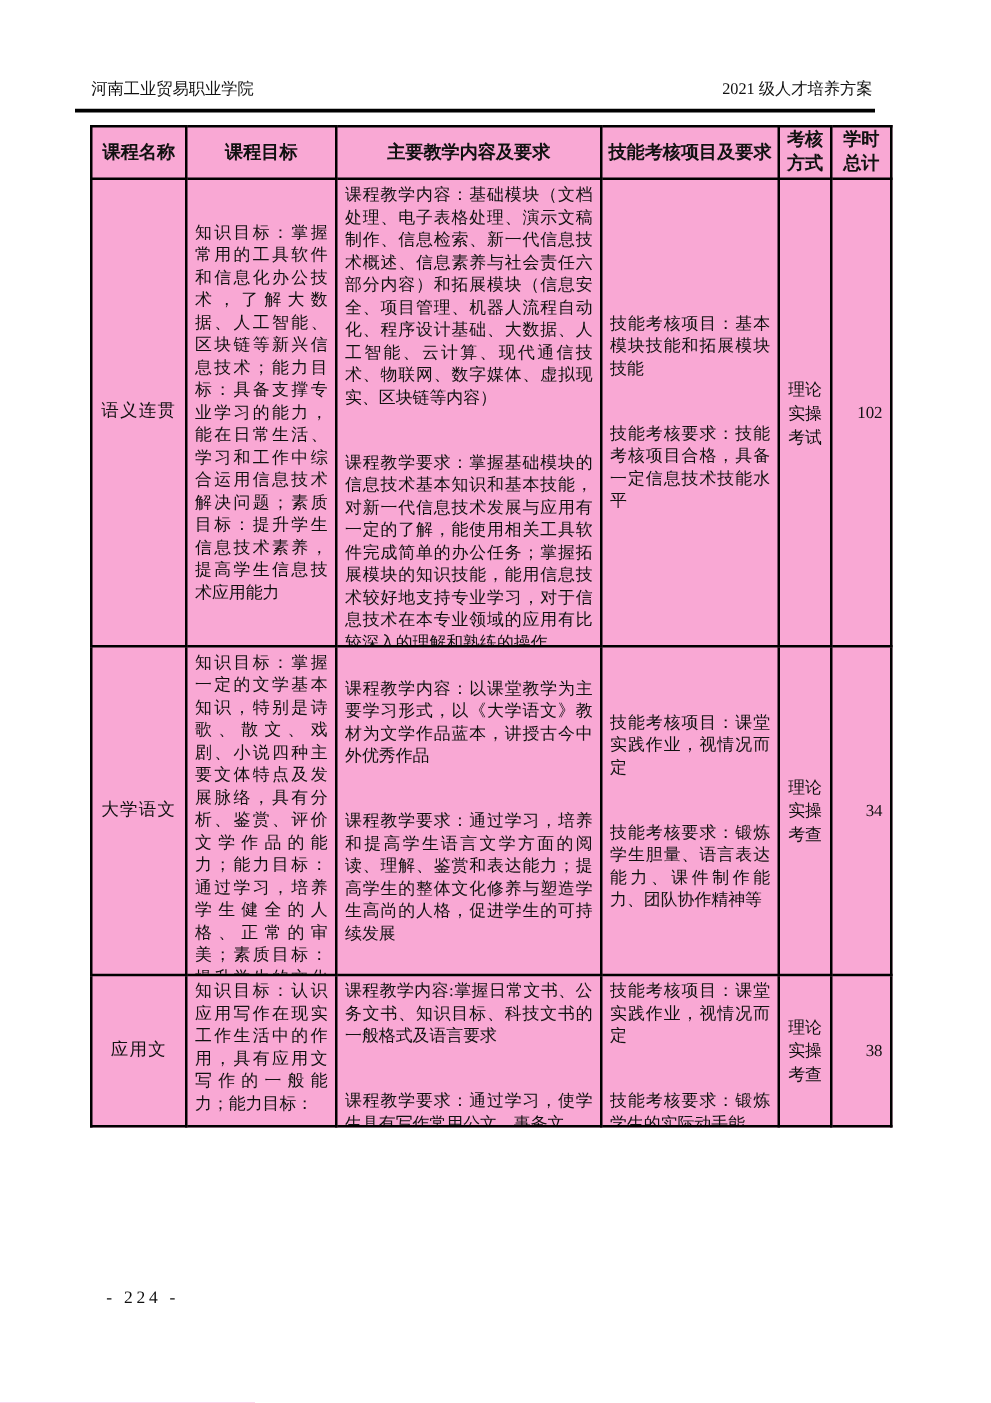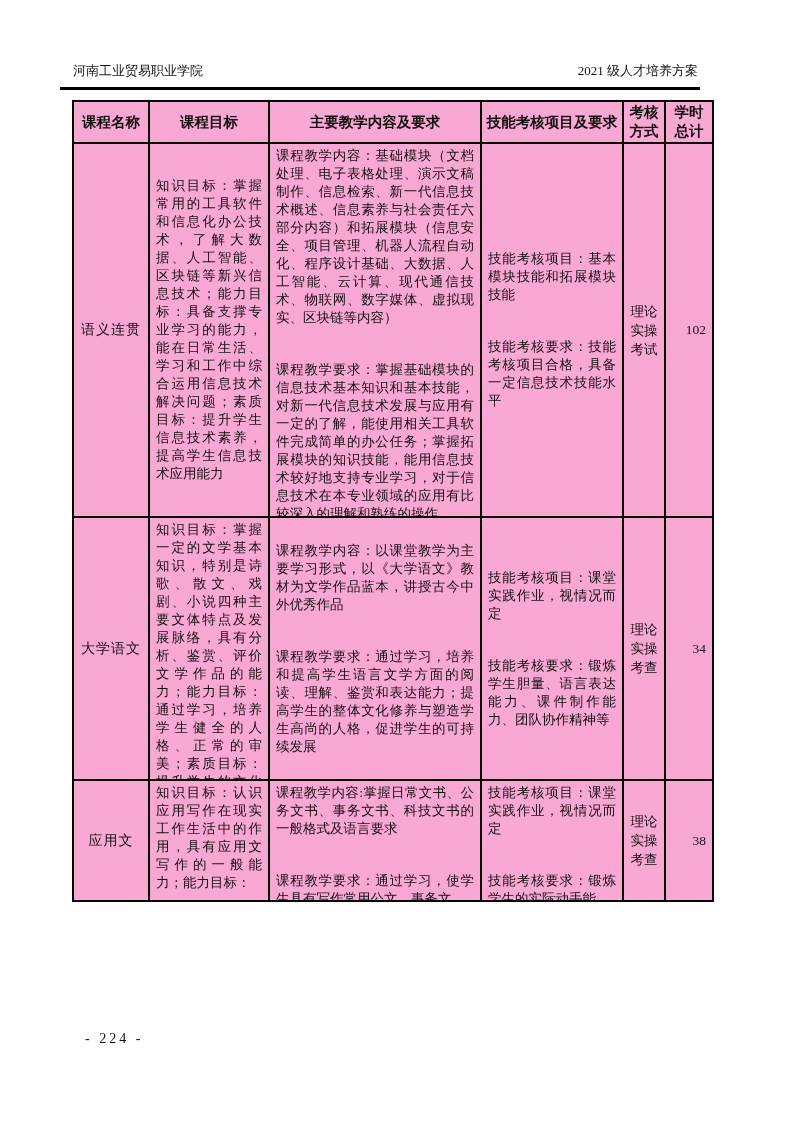--- a/index.html
+++ b/index.html
@@ -153,21 +153,21 @@
             <p>应用文</p>
           </div>
         </td>
       <td>
           <div class="inner vt">
             <p>知识目标：认识应用写作在现实工作生活中的作用，具有应用文写作的一般能力；能力目标：</p>
           </div>
         </td>
       <td>
           <div class="inner vt">
-        <p>课程教学内容:掌握日常文书、公务文书、事务文书、科技文书的一般格式及语言要求</p>
+        <p>课程教学内容:掌握日常文书、公务文书、知识目标、科技文书的一般格式及语言要求</p>
         <p>课程教学要求：通过学习，使学生具有写作常用公文、事务文</p>
       </div>
         </td>
       <td>
           <div class="inner vt">
         <p>技能考核项目：课堂实践作业，视情况而定</p>
         <p>技能考核要求：锻炼学生的实际动手能</p>
       </div>
         </td>
       <td class="method-cell">

